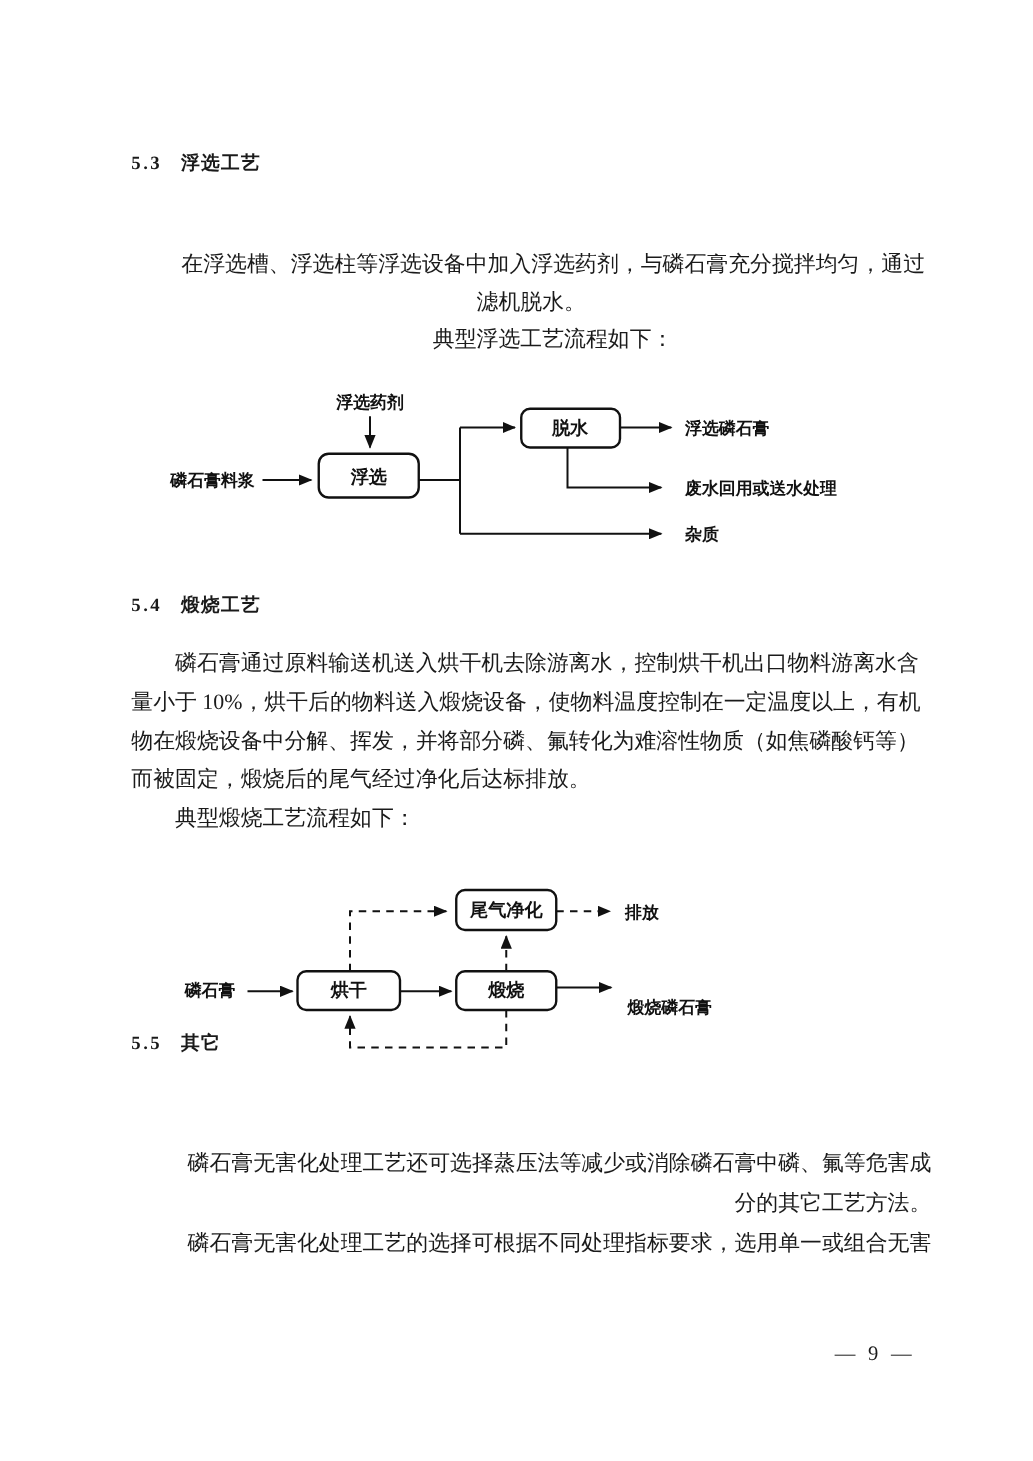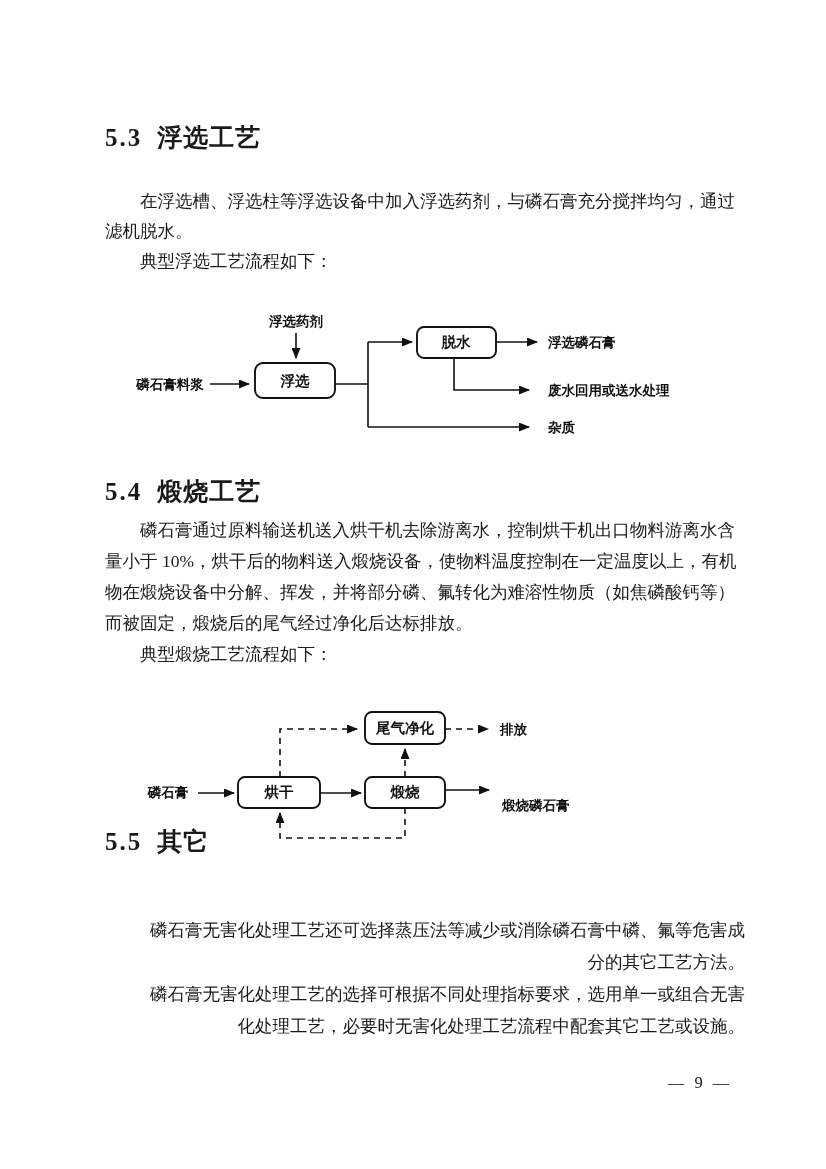--- a/index.html
+++ b/index.html
@@ -4,21 +4,21 @@
 <style>
   html,body { margin:0; padding:0; background:#e8e8e8; }
   .page {
     position:relative; width:826px; height:1169px; margin:0 auto;
     background:#ffffff; overflow:hidden;
     font-family:"Liberation Serif","DejaVu Serif",serif;
     color:#1a1a1a;
   }
   .sec-heading {
     position:absolute; left:105px; margin:0;
-    font-size:25px; font-weight:bold; letter-spacing:1px;
+    font-size:15px; font-weight:bold; letter-spacing:1px;
     white-space:nowrap;
   }
   .sec-heading .num { margin-right:15px; letter-spacing:2px; }
   .para {
     position:absolute; left:105px; width:640px;
     font-size:17.5px;
   }
   .lh30 .line { height:30px; line-height:30px; }
   .lh31 .line { height:31px; line-height:31px; }
   .lh32 .line { height:32px; line-height:32px; }
@@ -42,21 +42,21 @@
 </style>
 </head>
 <body>
 
 <div class="page">
 
   <h2 class="sec-heading" style="top:121px;">
     <span class="num">5.3</span><span>浮选工艺</span>
   </h2>
 
-  <div class="para lh30" style="top:186px;">
+  <div class="para lh30" style="top:196px;text-align:center;">
     <div class="line indent">在浮选槽、浮选柱等浮选设备中加入浮选药剂，与磷石膏充分搅拌均匀，通过</div>
     <div class="line">滤机脱水。</div>
     <div class="line indent">典型浮选工艺流程如下：</div>
   </div>
 
   <svg class="fc" style="top:300px;" width="826" height="150" viewBox="0 0 826 150">
     <defs>
       <marker id="ah1" markerUnits="userSpaceOnUse" markerWidth="11" markerHeight="9" refX="10" refY="4.5" orient="auto">
         <path d="M0,0 L11,4.5 L0,9 z" fill="#111111"></path>
       </marker>
@@ -121,18 +121,17 @@
   </svg>
 
   <h2 class="sec-heading" style="top:825px;">
     <span class="num">5.5</span><span>其它</span>
   </h2>
 
   <div class="para lh32" style="top:914px;text-align:right;">
     <div class="line indent">磷石膏无害化处理工艺还可选择蒸压法等减少或消除磷石膏中磷、氟等危害成</div>
     <div class="line">分的其它工艺方法。</div>
     <div class="line indent">磷石膏无害化处理工艺的选择可根据不同处理指标要求，选用单一或组合无害</div>
-    <div class="line">化处理工艺，必要时无害化处理工艺流程中配套其它工艺或设施。</div>
   </div>
 
   <div class="pagenum">— 9 —</div>
 
 </div>
 
 </body></html>

